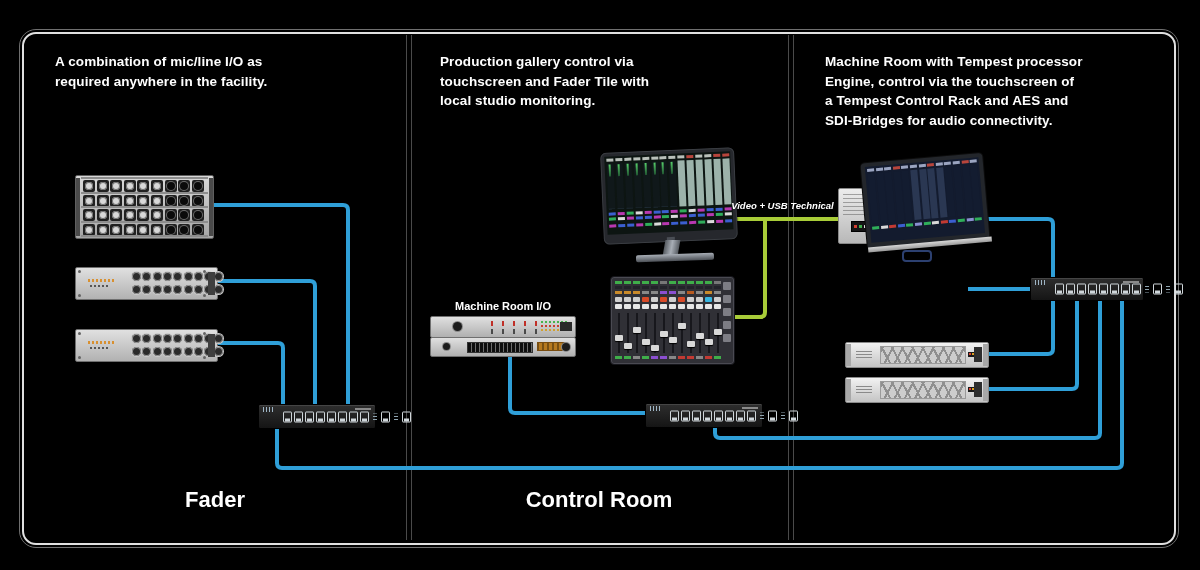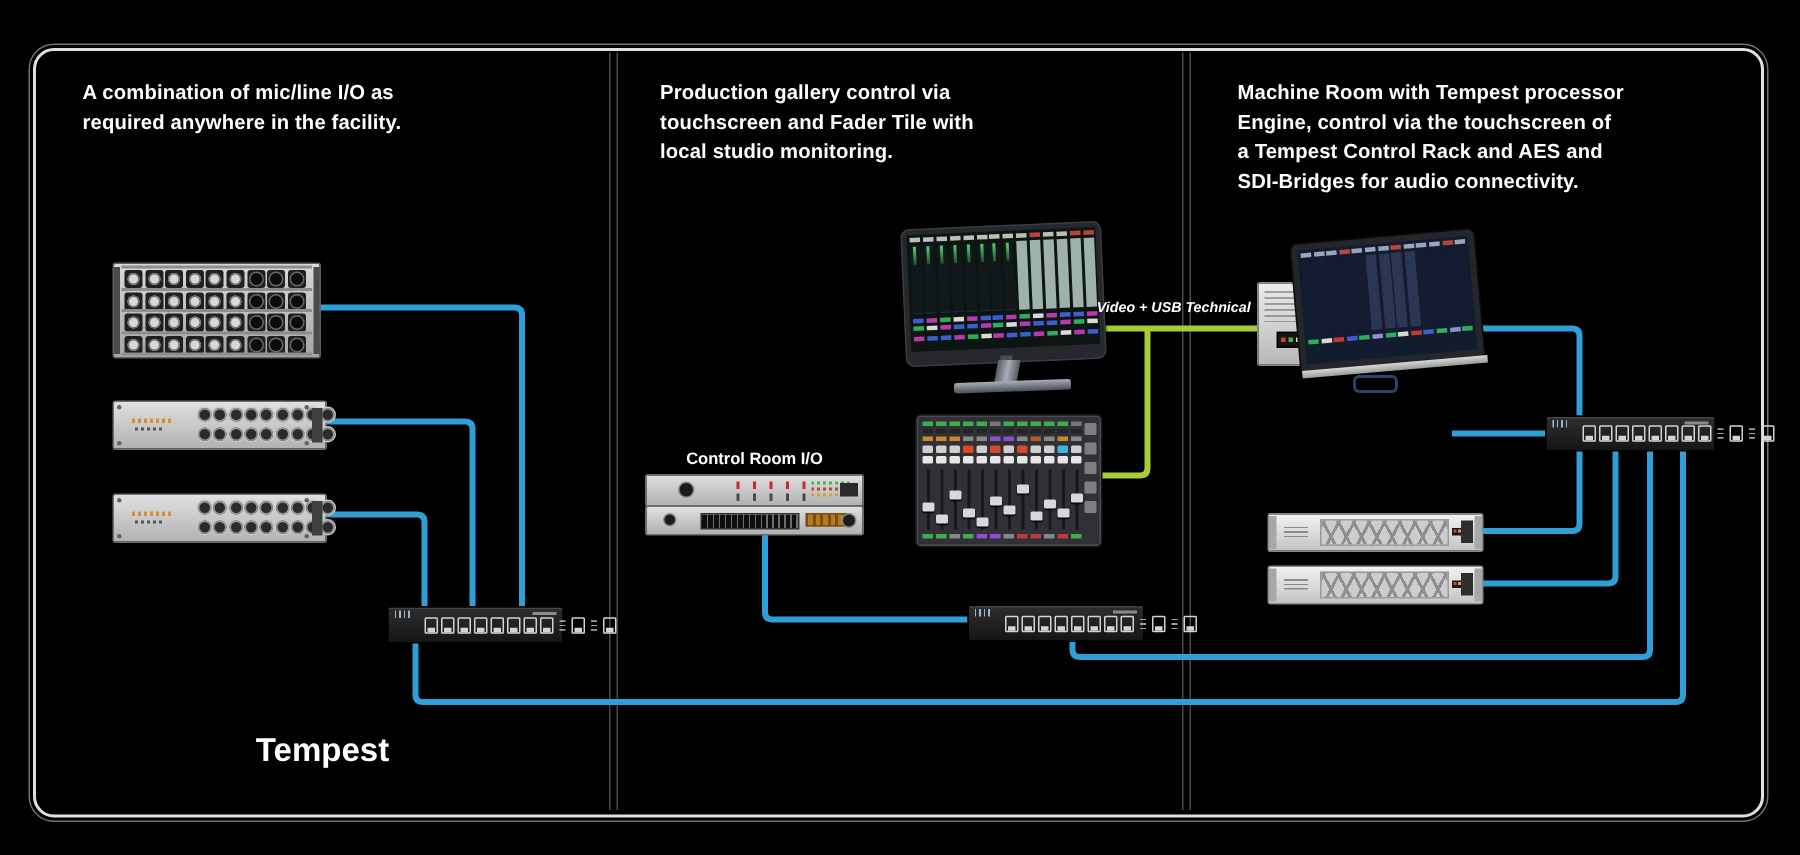--- a/index.html
+++ b/index.html
@@ -151,23 +151,24 @@
   <div class="desc" style="left:55px;top:52px;">A combination of mic/line I/O as
 required anywhere in the facility.</div>
   <div class="desc" style="left:440px;top:52px;">Production gallery control via
 touchscreen and Fader Tile with
 local studio monitoring.</div>
   <div class="desc" style="left:825px;top:52px;">Machine Room with Tempest processor
 Engine, control via the touchscreen of
 a Tempest Control Rack and AES and
 SDI-Bridges for audio connectivity.</div>
 
-  <div class="sec-title" style="left:22px;width:386px;">Tempest</div>
-
-  <div class="small-label" style="left:430px;top:300px;width:146px;font-size:11px;">Control Room I/O</div>
+  <div class="sec-title" style="left:22px;width:386px;">Fader</div>
+  <div class="sec-title" style="left:408px;width:382px;">Control Room</div>
+
+  <div class="small-label" style="left:430px;top:300px;width:146px;font-size:11px;">Machine Room I/O</div>
   <div class="small-label" style="left:705px;top:200px;width:155px;font-size:9.5px;font-style:italic;">Video + USB Technical</div>
 
   <div class="device io-large" style="left:75px;top:175px;width:137px;height:62px;">
       <div class="xlr f" style="left: 7px; top: 4px;"></div>
       <div class="xlr f" style="left: 20.6px; top: 4px;"></div>
       <div class="xlr f" style="left: 34.2px; top: 4px;"></div>
       <div class="xlr f" style="left: 47.8px; top: 4px;"></div>
       <div class="xlr f" style="left: 61.4px; top: 4px;"></div>
       <div class="xlr f" style="left: 75px; top: 4px;"></div>
       <div class="xlr m" style="left: 88.6px; top: 4px;"></div>

